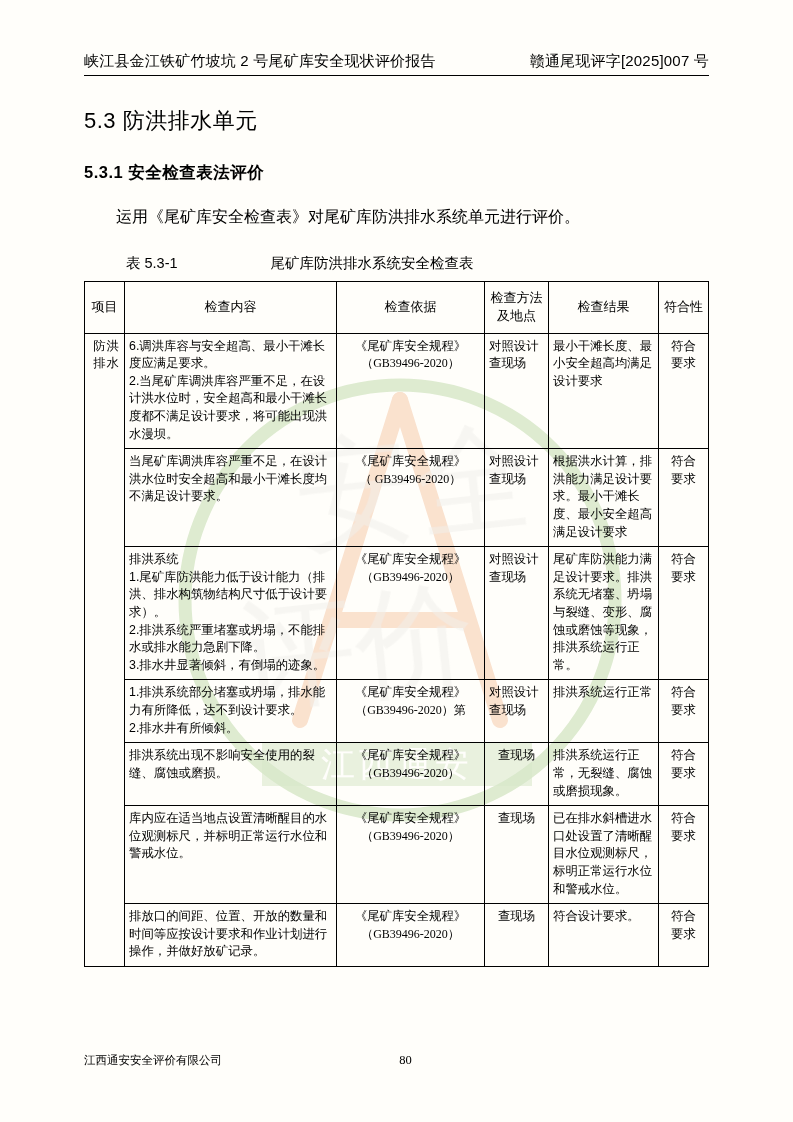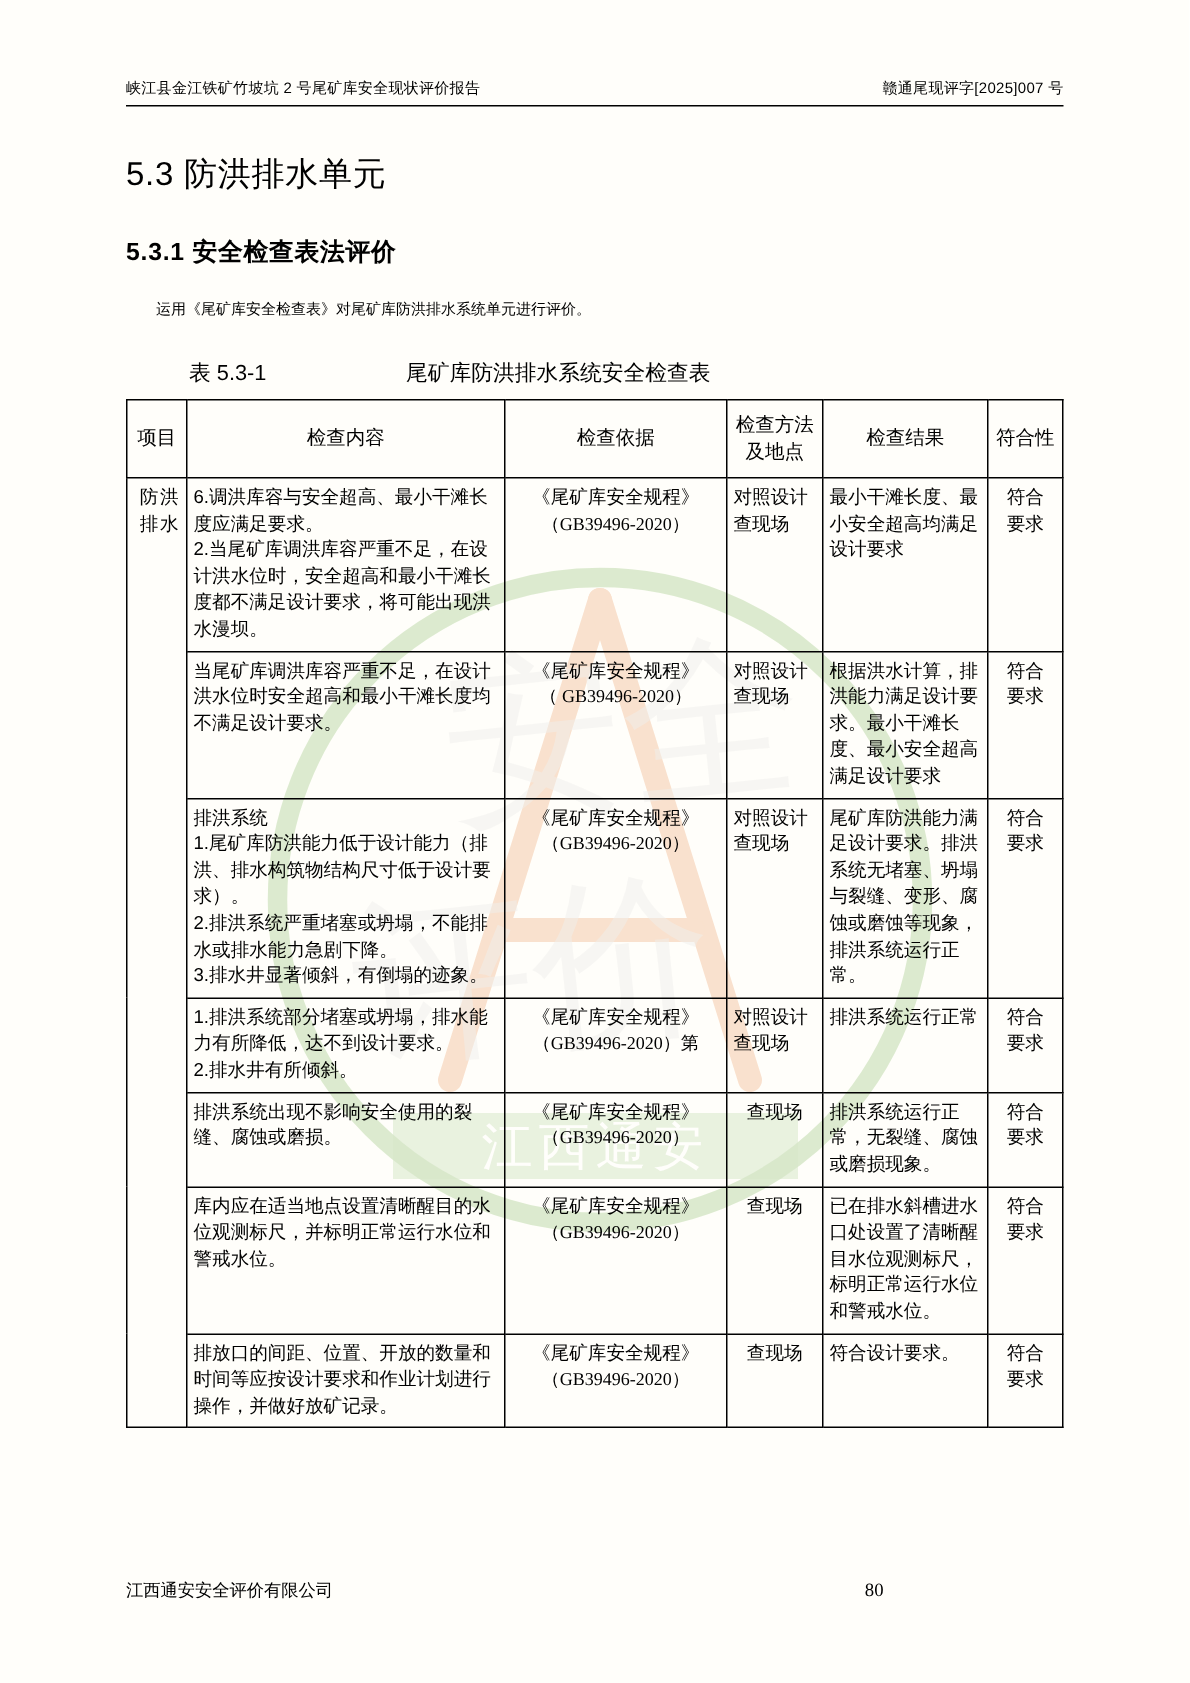--- a/index.html
+++ b/index.html
@@ -30,21 +30,21 @@
     position: relative;
     z-index: 2;
     padding: 0 84px;
     box-sizing: border-box;
   }
   
   .doc-header {
     display: flex;
     justify-content: space-between;
     align-items: flex-start;
-    font-size: 10px;
+    font-size: 15px;
     color: #000;
     padding-top: 52px;
     padding-bottom: 4px;
     border-bottom: 1.1px solid #000;
     letter-spacing: 0.2px;
   }
   .doc-header .hdr-left { white-space: nowrap; }
   .doc-header .hdr-right { white-space: nowrap; }
 
   h2.sec {
@@ -53,21 +53,21 @@
     margin: 30px 0 0 0;
     letter-spacing: 0.5px;
   }
   h3.subsec {
     font-size: 16.5px;
     font-weight: bold;
     margin: 26px 0 0 0;
     letter-spacing: 0.5px;
   }
   p.para {
-    font-size: 10px;
+    font-size: 16px;
     margin: 20px 0 0 0;
     text-indent: 2em;
     line-height: 1.6;
   }
   .table-caption {
     margin: 24px 0 8px 0;
     font-size: 14.5px;
     display: flex;
     padding-left: 42px;
     gap: 31px;
@@ -142,21 +142,21 @@
     right: 84px;
     bottom: 54px;
     display: flex;
     align-items: center;
     font-size: 11.5px;
     z-index: 2;
   }
   .doc-footer .f-left { flex: 0 0 auto; }
   .doc-footer .f-center {
     flex: 1 1 auto;
-    text-align: right;
+    text-align: center;
     font-family: "Liberation Serif", serif;
     font-size: 12.5px;
   }
   .doc-footer .f-right { flex: 0 0 auto; width: 120px; }
 </style>
 </head>
 <body>
 
 <div class="page">
 

